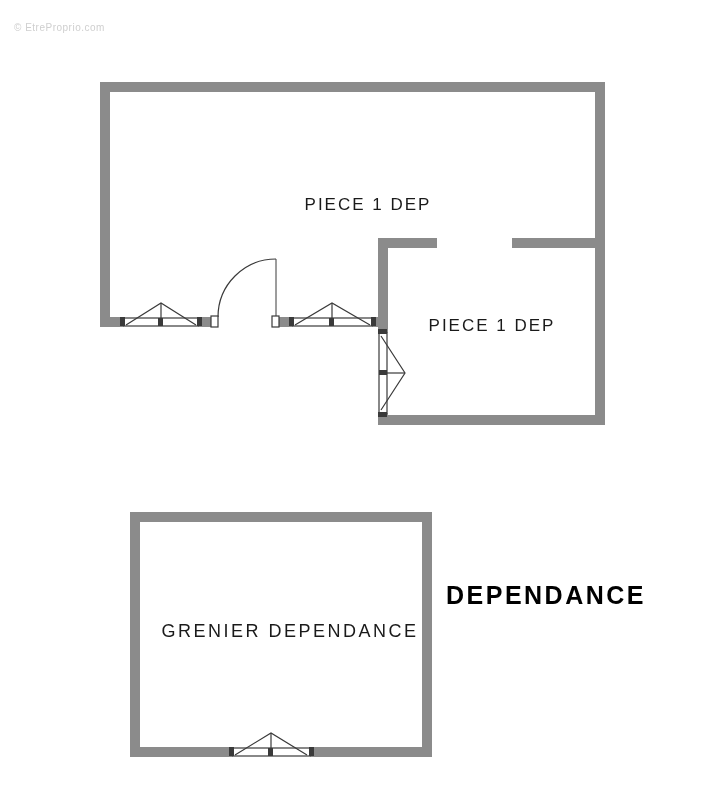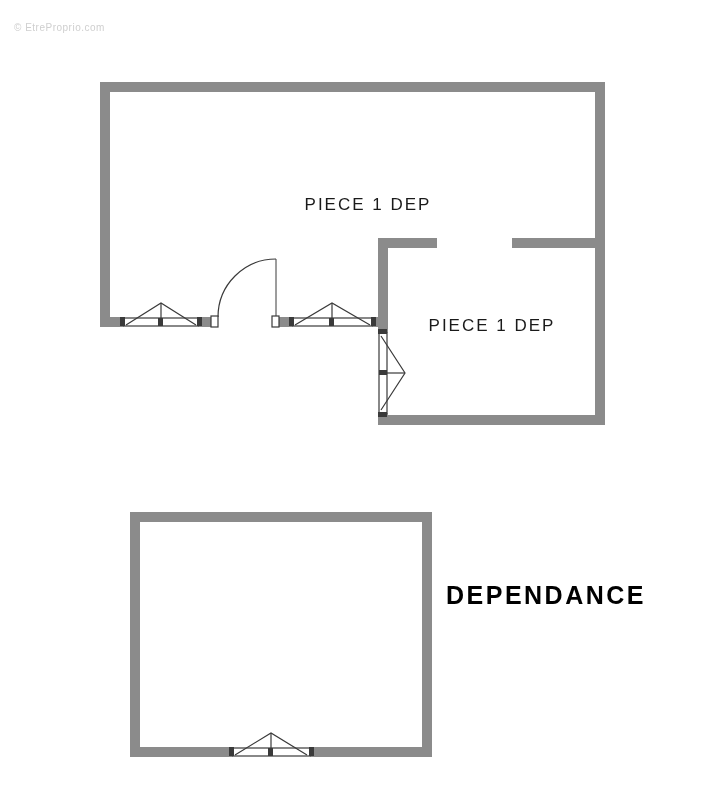--- a/index.html
+++ b/index.html
@@ -117,16 +117,17 @@
       <rect x="272" y="316" width="7" height="11" fill="#ffffff"></rect>
     </g>
   </svg>
 
   <div class="watermark">© EtreProprio.com</div>
 
   <div class="label room-label" style="left:368px; top:205px;">PIECE 1 DEP</div>
 
   <div class="label room-label" style="left:492px; top:326px;">PIECE 1 DEP</div>
 
+  <div class="label room-label big" style="left:290px; top:631px;">GRENIER DEPENDANCE</div>
 
   <div class="label building-label" style="left:546px; top:595px;">DEPENDANCE</div>
 
 </div>
 
 </body></html>

